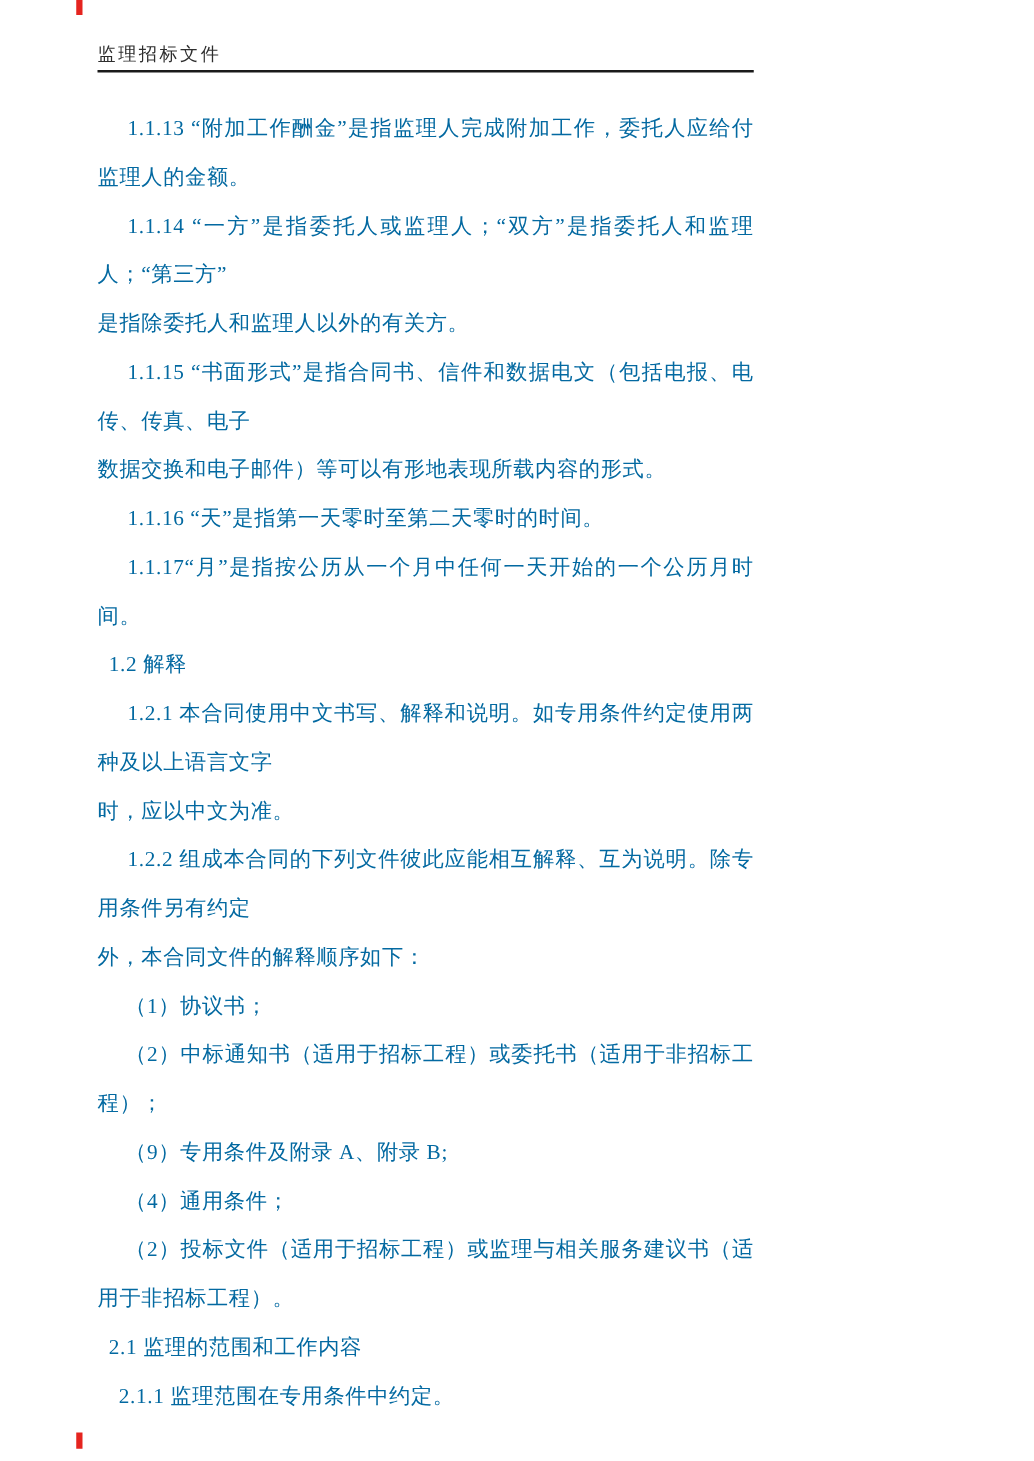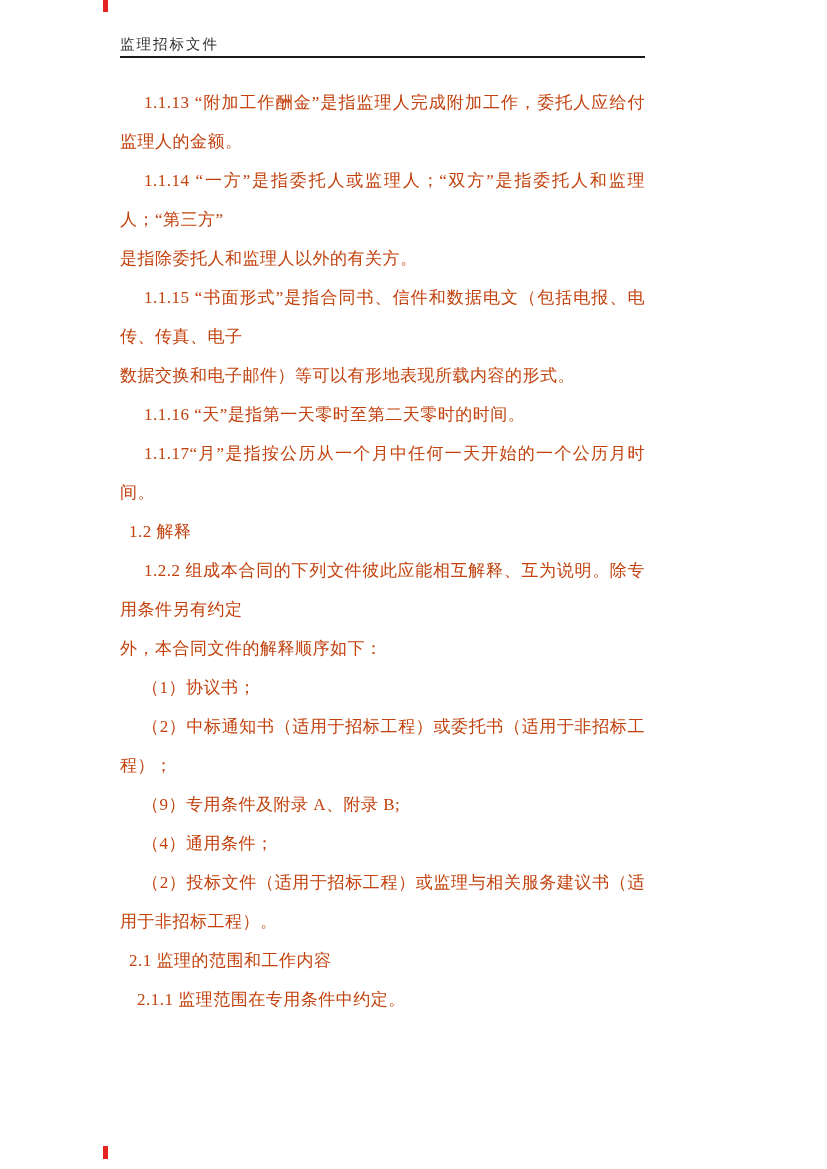--- a/index.html
+++ b/index.html
@@ -8,21 +8,20 @@
     background: #ffffff;
   }
   .page {
     position: relative;
     width: 682px;
     height: 1169px;
     background: #ffffff;
     overflow: hidden;
     font-family: "Liberation Serif", "DejaVu Serif", serif;
     color: #262626;
-    margin-left: 42px;
   }
   .header {
     padding: 36px 79px 0 78px;
   }
   .header-title {
     font-size: 14.5px;
     line-height: 17px;
     letter-spacing: 2px;
     color: #2e2e2e;
   }
@@ -35,21 +34,21 @@
     margin-top: 25px;
     padding: 0 79px 0 78px;
   }
   .body p {
     margin: 0;
     font-size: 17px;
     line-height: 39px;
     letter-spacing: 0.5px;
     text-align: justify;
     white-space: pre-wrap;
-    color: #c2410c;
+    color: #0369a1;
   }
   
   .i0  { text-indent: 0; }
   .i05 { text-indent: 9px; }
   .i1  { text-indent: 17px; }
   .i13 { text-indent: 22px; }
   .i14 { text-indent: 24px; }
   .i19 { text-indent: 33px; }
   .chapter-heading {
     font-weight: bold;
@@ -78,20 +77,22 @@
 
   <div class="body">
     <p class="i14">1.1.13 “附加工作酬金”是指监理人完成附加工作，委托人应给付监理人的金额。</p>
     <p class="i14">1.1.14 “一方”是指委托人或监理人；“双方”是指委托人和监理人；“第三方”
 是指除委托人和监理人以外的有关方。</p>
     <p class="i14">1.1.15 “书面形式”是指合同书、信件和数据电文（包括电报、电传、传真、电子
 数据交换和电子邮件）等可以有形地表现所载内容的形式。</p>
     <p class="i14">1.1.16 “天”是指第一天零时至第二天零时的时间。</p>
     <p class="i14">1.1.17“月”是指按公历从一个月中任何一天开始的一个公历月时间。</p>
     <p class="i05">1.2 解释</p>
+    <p class="i14">1.2.1 本合同使用中文书写、解释和说明。如专用条件约定使用两种及以上语言文字
+时，应以中文为准。</p>
     <p class="i14">1.2.2 组成本合同的下列文件彼此应能相互解释、互为说明。除专用条件另有约定
 外，本合同文件的解释顺序如下：</p>
     <p class="i13">（1）协议书；</p>
     <p class="i13">（2）中标通知书（适用于招标工程）或委托书（适用于非招标工程）；</p>
     <p class="i13">（9）专用条件及附录 A、附录 B;</p>
     <p class="i13">（4）通用条件；</p>
     <p class="i13">（2）投标文件（适用于招标工程）或监理与相关服务建议书（适用于非招标工程）。</p>
     <p class="i05">2.1 监理的范围和工作内容</p>
     <p class="i1">2.1.1 监理范围在专用条件中约定。</p>
   </div>

